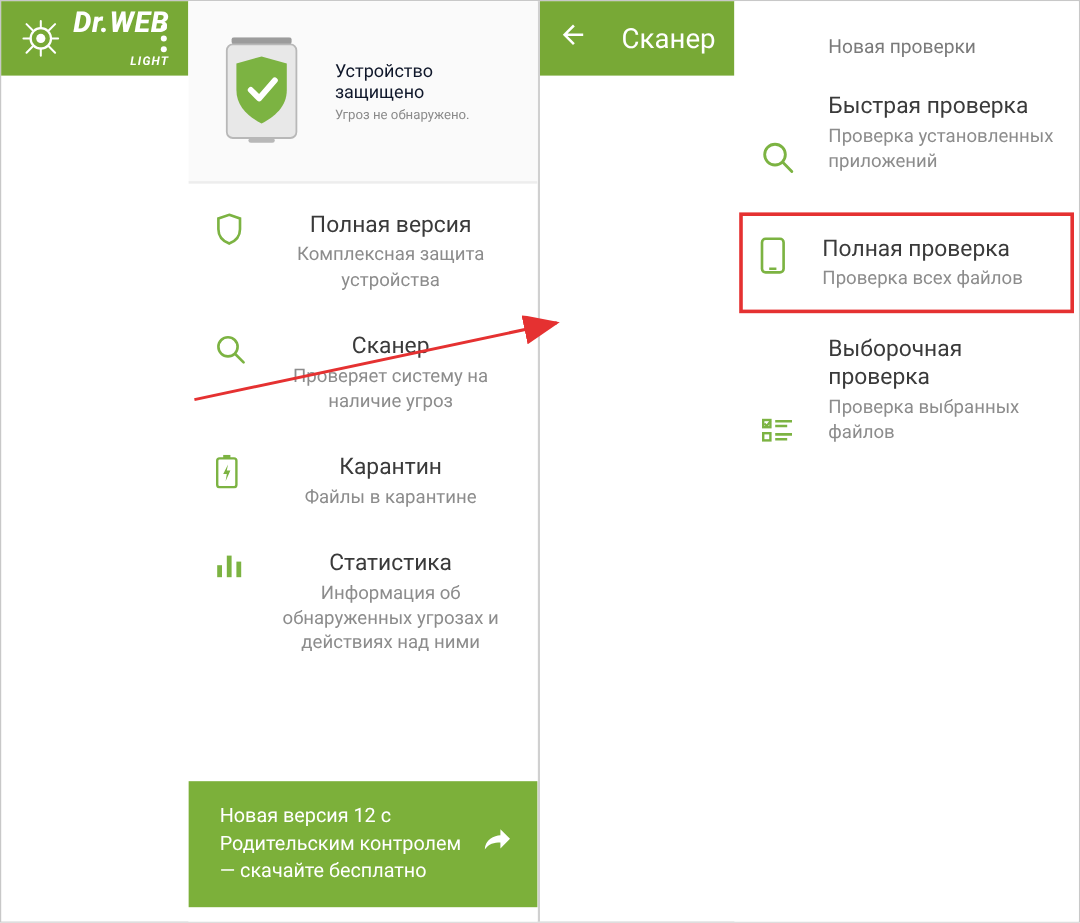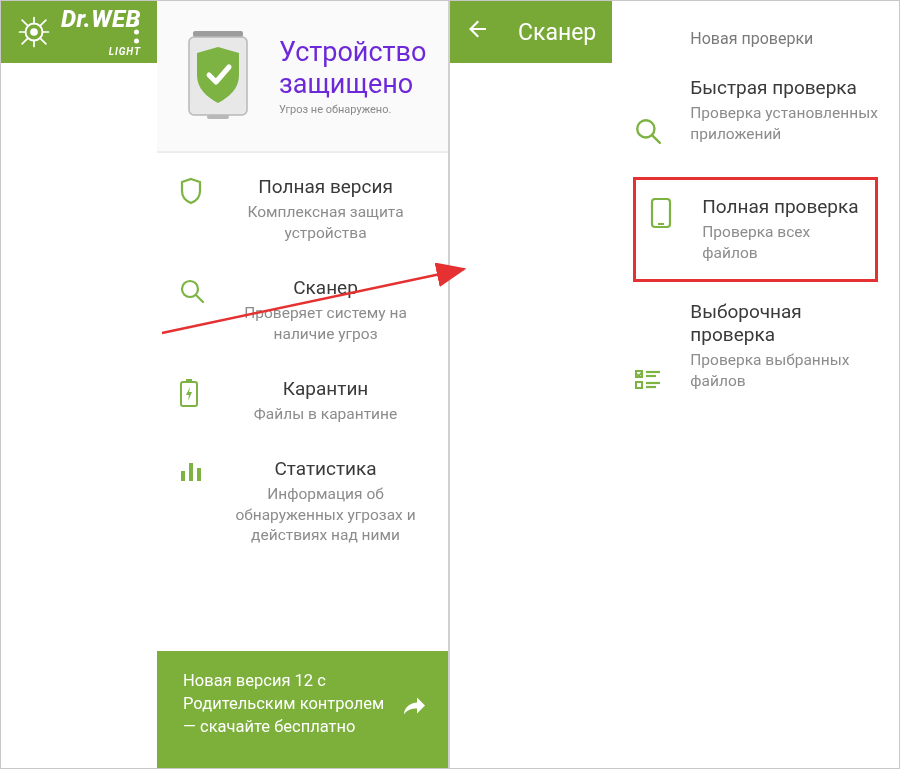--- a/index.html
+++ b/index.html
@@ -46,21 +46,21 @@
     .kebab span{ width:5px; height:5px; background:#fff; border-radius:50%; display:block;}
     .back-arrow { font-size: 24px; color:#fff; margin-right: 28px; }
     .appbar-title { font-size: 23px; font-weight: 400; color:#fff; }
     .content { flex: 1; background: #fff; overflow: hidden; position: relative;}
     .status-block {
       display:flex; align-items:center; padding: 30px 18px 30px 22px;
       border-bottom: 2px solid #ededed; background:#fafafa;
     }
     .shield-lg { width: 78px; height: 90px; flex-shrink:0; }
     .status-text { margin-left: 22px; }
-    .status-title { font-size: 27px; color:#6d28d9; font-weight:400;}
+    .status-title { font-size: 15px; color:#0f172a; font-weight:400;}
     .status-sub { font-size: 11px; color:#8a8a8a; margin-top:3px;}
     .menu-list { padding-top: 6px; }
     .menu-item {
       display: flex; align-items: flex-start; padding: 16px 18px 16px 22px;
       cursor: pointer;
       text-align: center;
     }
     .menu-icon-col {
       width: 42px; flex-shrink:0; display:flex; align-items:flex-start; justify-content:flex-start;
       padding-top: 2px;
@@ -71,27 +71,27 @@
     .section-header {
       padding: 28px 18px 10px 78px; font-size: 16px; color:#7a7a7a;
     }
     .scan-item {
       display:flex; align-items:flex-end; padding: 18px 18px 32px 22px;
       cursor:pointer;
     }
     .scan-icon-col { width: 56px; flex-shrink:0; display:flex; justify-content:flex-start; align-items:flex-start; padding-top:2px;}
     .scan-text-col { flex:1; }
     .highlight-box {
-      border: 3px solid #e53131; margin: 0 21px; padding: 15px 10px 15px 14px;
+      border: 3px solid #e53131; margin: 0 4px; padding: 15px 10px 15px 14px;
       display:flex; align-items:flex-start;
     }
     .highlight-box .scan-icon-col{ width:52px;}
     .banner {
-      position: absolute; bottom: 0; left:0; right:0;
-      background: #7cb03a; color:#fff; padding: 18px 60px 30px 26px;
+      position: absolute; bottom: 12px; left:0; right:0;
+      background: #7cb03a; color:#fff; padding: 18px 60px 18px 26px;
       display:flex; align-items:center;
     }
     .banner-text { font-size: 16.5px; line-height: 1.4; flex:1;}
     .banner-icon { position:absolute; right:22px; top:50%; transform:translateY(-50%); font-size:22px;}
     
     .arrow-overlay {
       position:absolute; top: 263px; left: 154px; pointer-events:none; z-index:10;
     }
   </style>
 </head>

